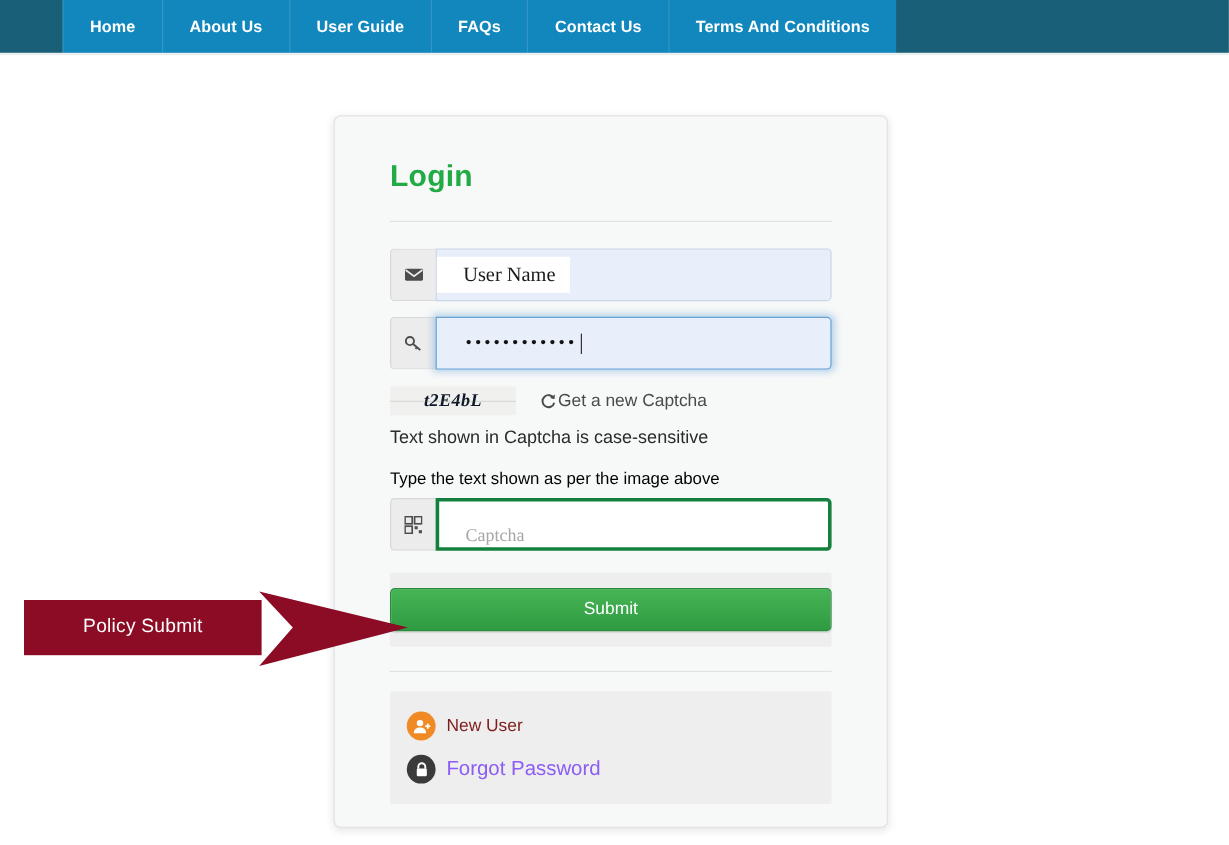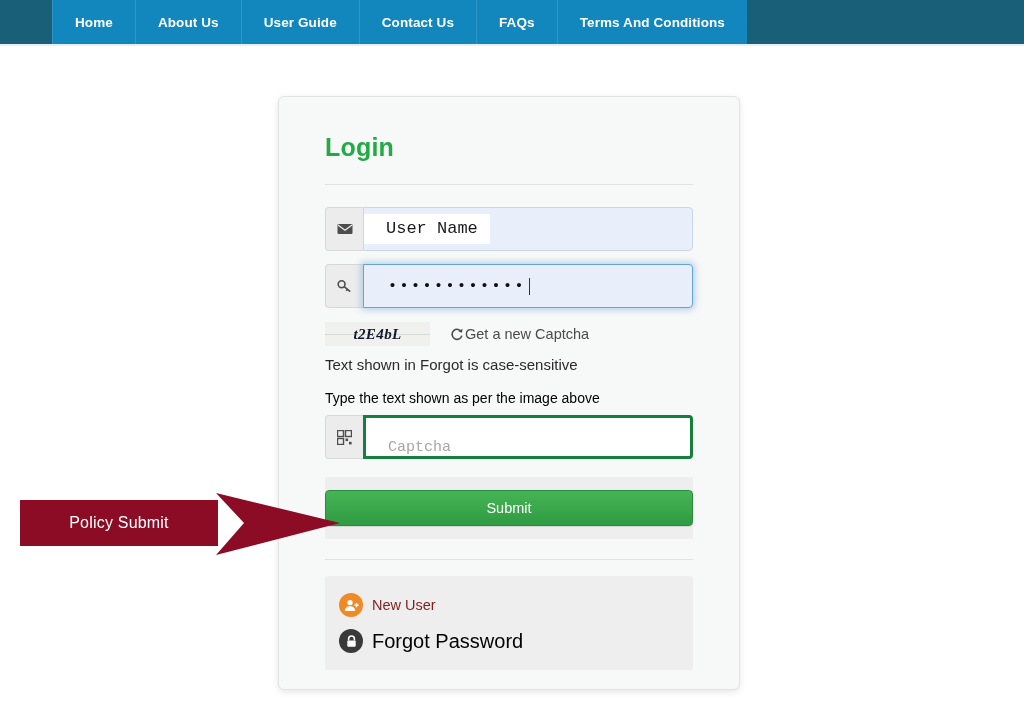--- a/index.html
+++ b/index.html
@@ -116,21 +116,21 @@
   }
   .input-field {
     flex: 1 1 auto;
     border: 1px solid #c9d6e6;
     border-left: 1px solid #c9d6e6;
     border-radius: 0 4px 4px 0;
     background: #e8effb;
     padding: 0 12px;
     font-size: 16px;
     color: #222;
-    font-family: Liberation Mono, monospace;
+    font-family: Liberation Serif, serif;
     box-sizing: border-box;
     outline: none;
   }
   
   .input-field.autofill {
     background: #e8effb;
     display: flex;
     align-items: center;
     padding: 0;
   }
@@ -281,21 +281,21 @@
     border-radius: 50%;
     display: flex;
     align-items: center;
     justify-content: center;
     flex: 0 0 24px;
     margin-right: 9px;
   }
   .icon-newuser { background: #f08a24; }
   .icon-forgot  { background: #3a3a3a; }
   .link-new-user  { color: #7f1d1d; font-size: 14.5px; }
-  .link-forgot-pw { color: #000000; font-size: 20px; }
+  .link-forgot-pw { color: #8b5cf6; font-size: 17px; }
 
   
   .annot-box {
     position: absolute;
     left: 20px;
     top: 500px;
     width: 198px;
     height: 46px;
     background: #8c0c25;
     display: flex;
@@ -317,22 +317,22 @@
 </style>
 </head>
 <body>
 
 <div class="navbar">
   <div class="nav-left-pad"></div>
   <div class="nav-items">
     <div class="nav-item">Home</div>
     <div class="nav-item">About Us</div>
     <div class="nav-item">User Guide</div>
+    <div class="nav-item">FAQs</div>
     <div class="nav-item">Contact Us</div>
-    <div class="nav-item">FAQs</div>
     <div class="nav-item">Terms And Conditions</div>
   </div>
   <div class="nav-right-pad"></div>
 </div>
 <div class="nav-underline"></div>
 
 <div class="card">
   <div class="card-inner">
 
     <h1 class="login-title">Login</h1>
@@ -372,21 +372,21 @@
         <span class="refresh-icon">
           <svg width="14" height="14" viewBox="0 0 14 14" aria-hidden="true">
             <path d="M11.6 5.2 A5 5 0 1 0 11.9 8.6" fill="none" stroke="#4a4a4a" stroke-width="1.6"></path>
             <path d="M12.6 1.8 L11.9 5.6 L8.3 4.6 Z" fill="#4a4a4a"></path>
           </svg>
         </span>
         <span>Get a new Captcha</span>
       </div>
     </div>
 
-    <div class="case-note">Text shown in Forgot is case-sensitive</div>
+    <div class="case-note">Text shown in Captcha is case-sensitive</div>
     <div class="type-note">Type the text shown as per the image above</div>
 
     <div class="input-group captcha-group">
       <div class="input-addon">
         <svg width="15" height="15" viewBox="0 0 15 15" aria-hidden="true">
           <rect x="0.5" y="0.5" width="6" height="6" fill="none" stroke="#4d4d4d" stroke-width="1.4"></rect>
           <rect x="8.5" y="0.5" width="6" height="6" fill="none" stroke="#4d4d4d" stroke-width="1.4"></rect>
           <rect x="0.5" y="8.5" width="6" height="6" fill="none" stroke="#4d4d4d" stroke-width="1.4"></rect>
           <rect x="8.5" y="8.5" width="2.6" height="2.6" fill="#4d4d4d"></rect>
           <rect x="12" y="11.8" width="2.6" height="2.6" fill="#4d4d4d"></rect>

